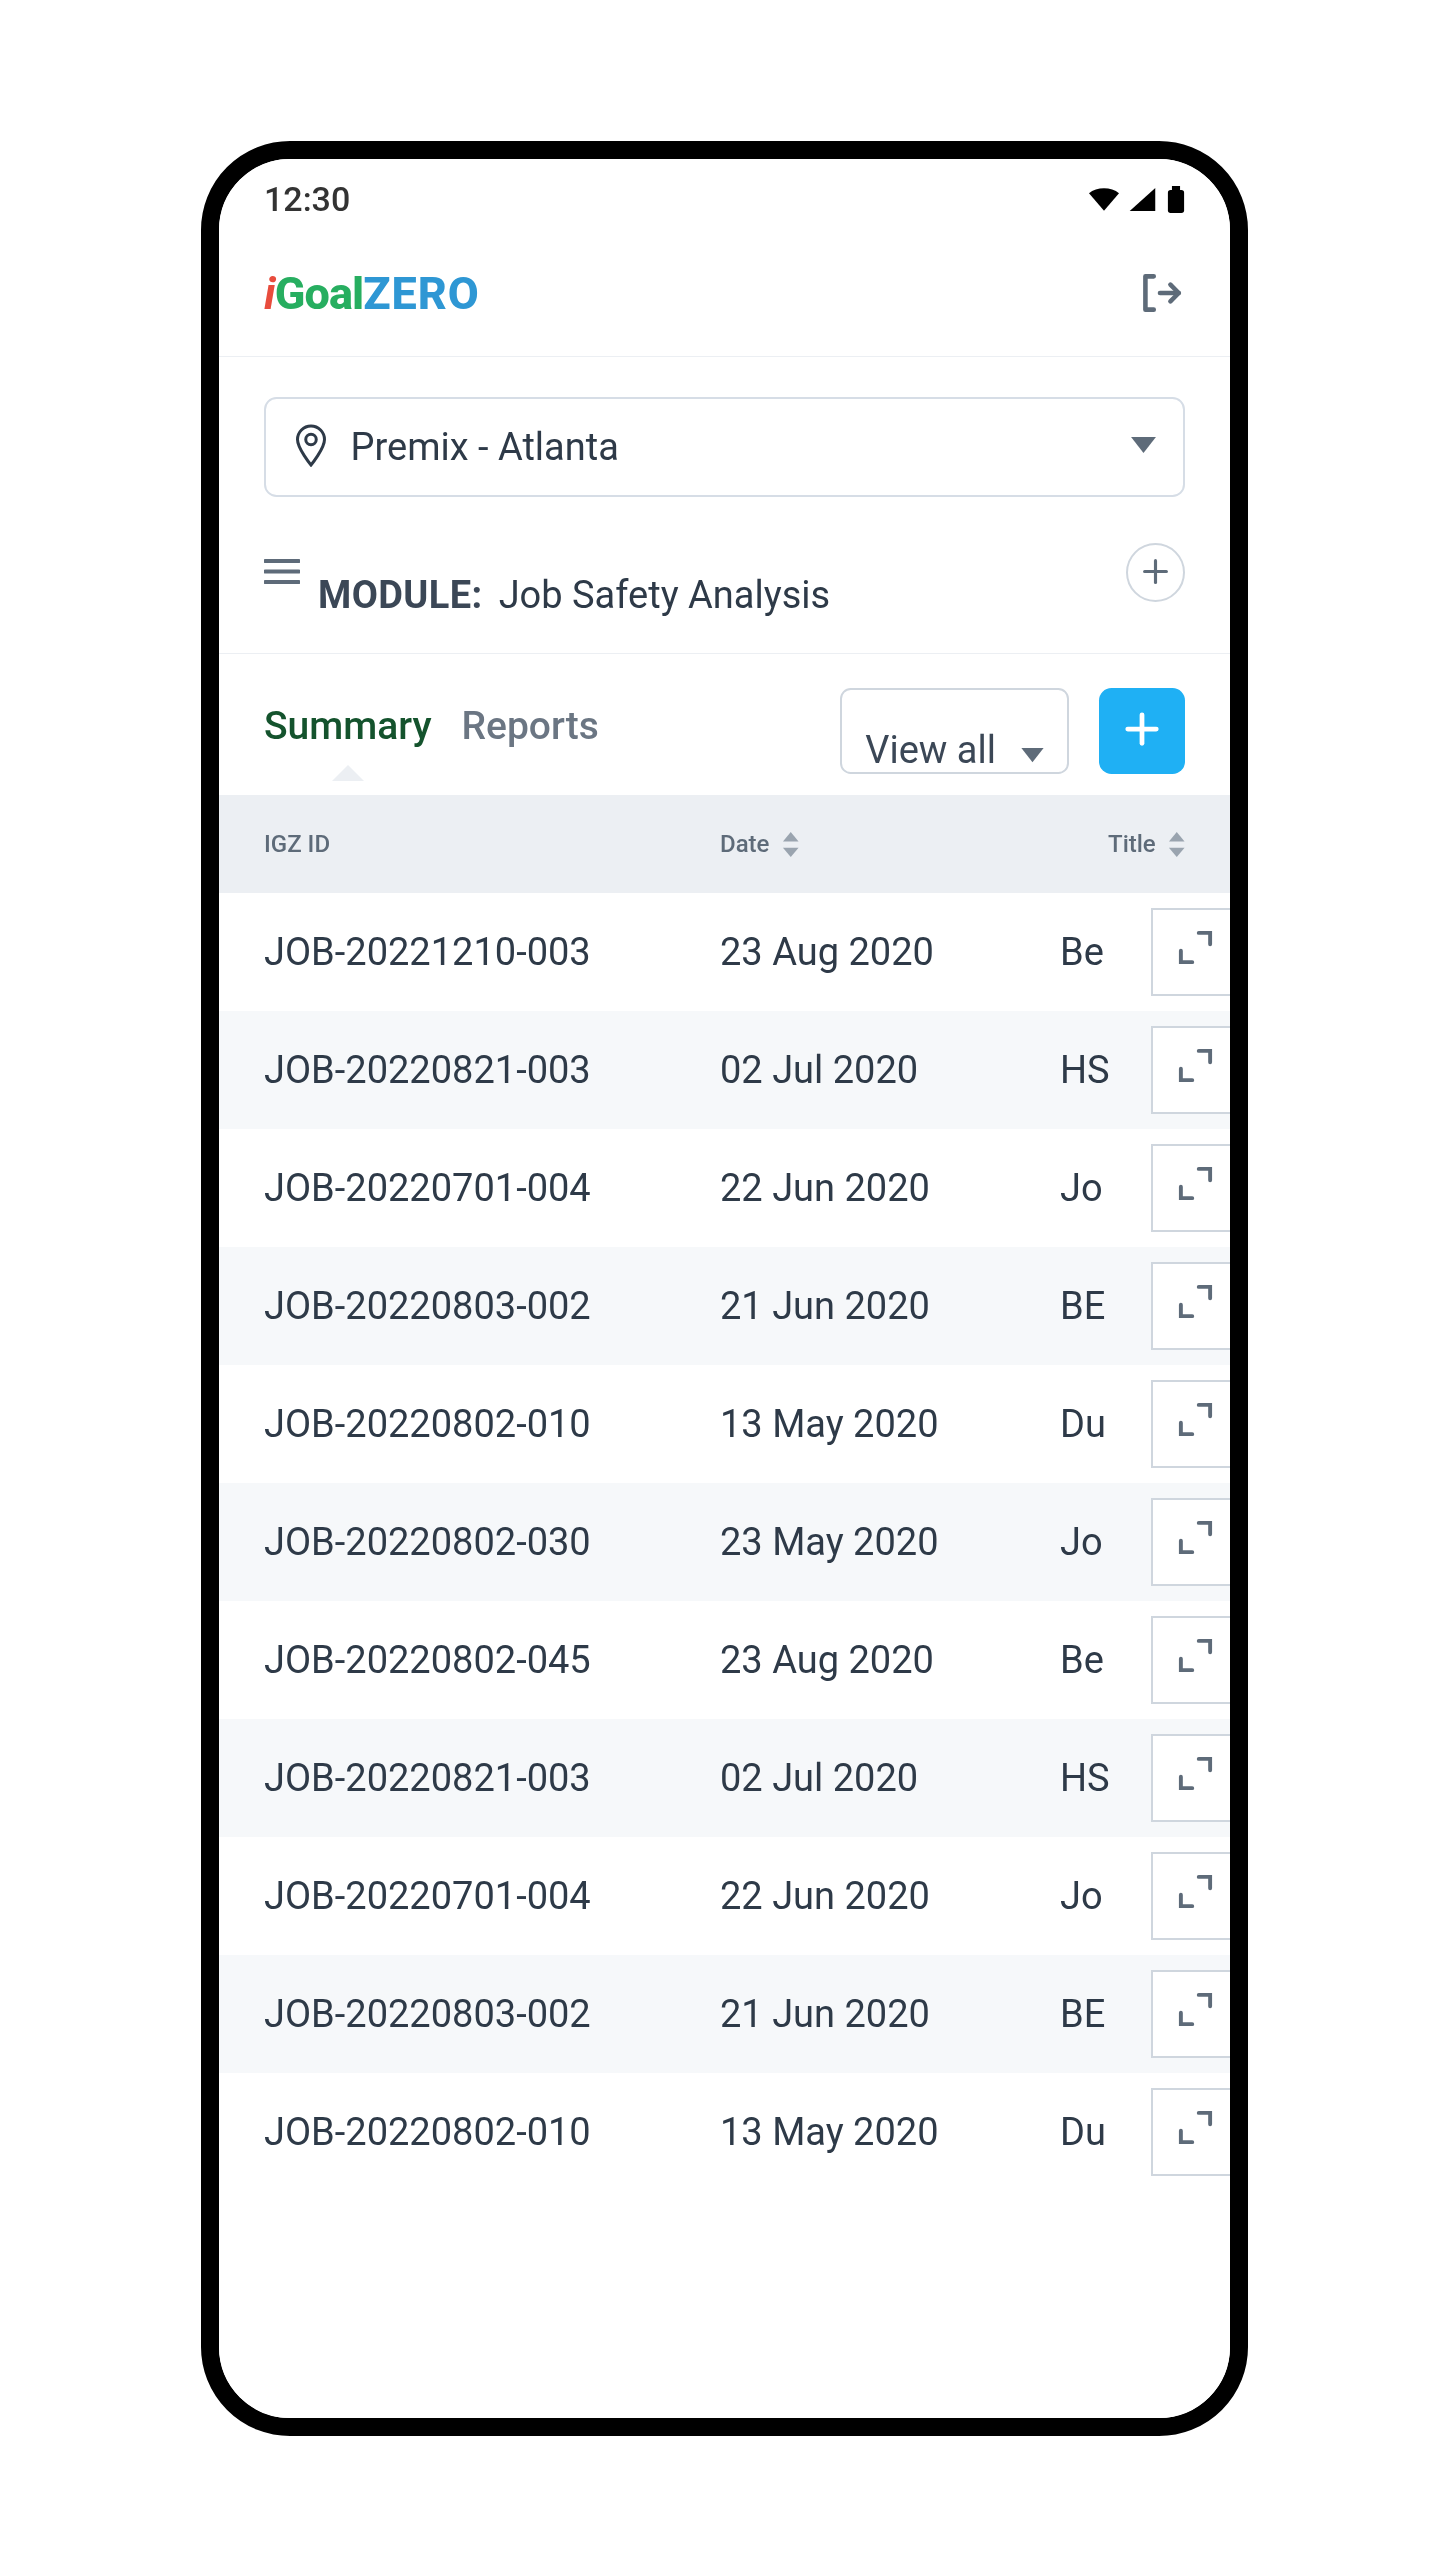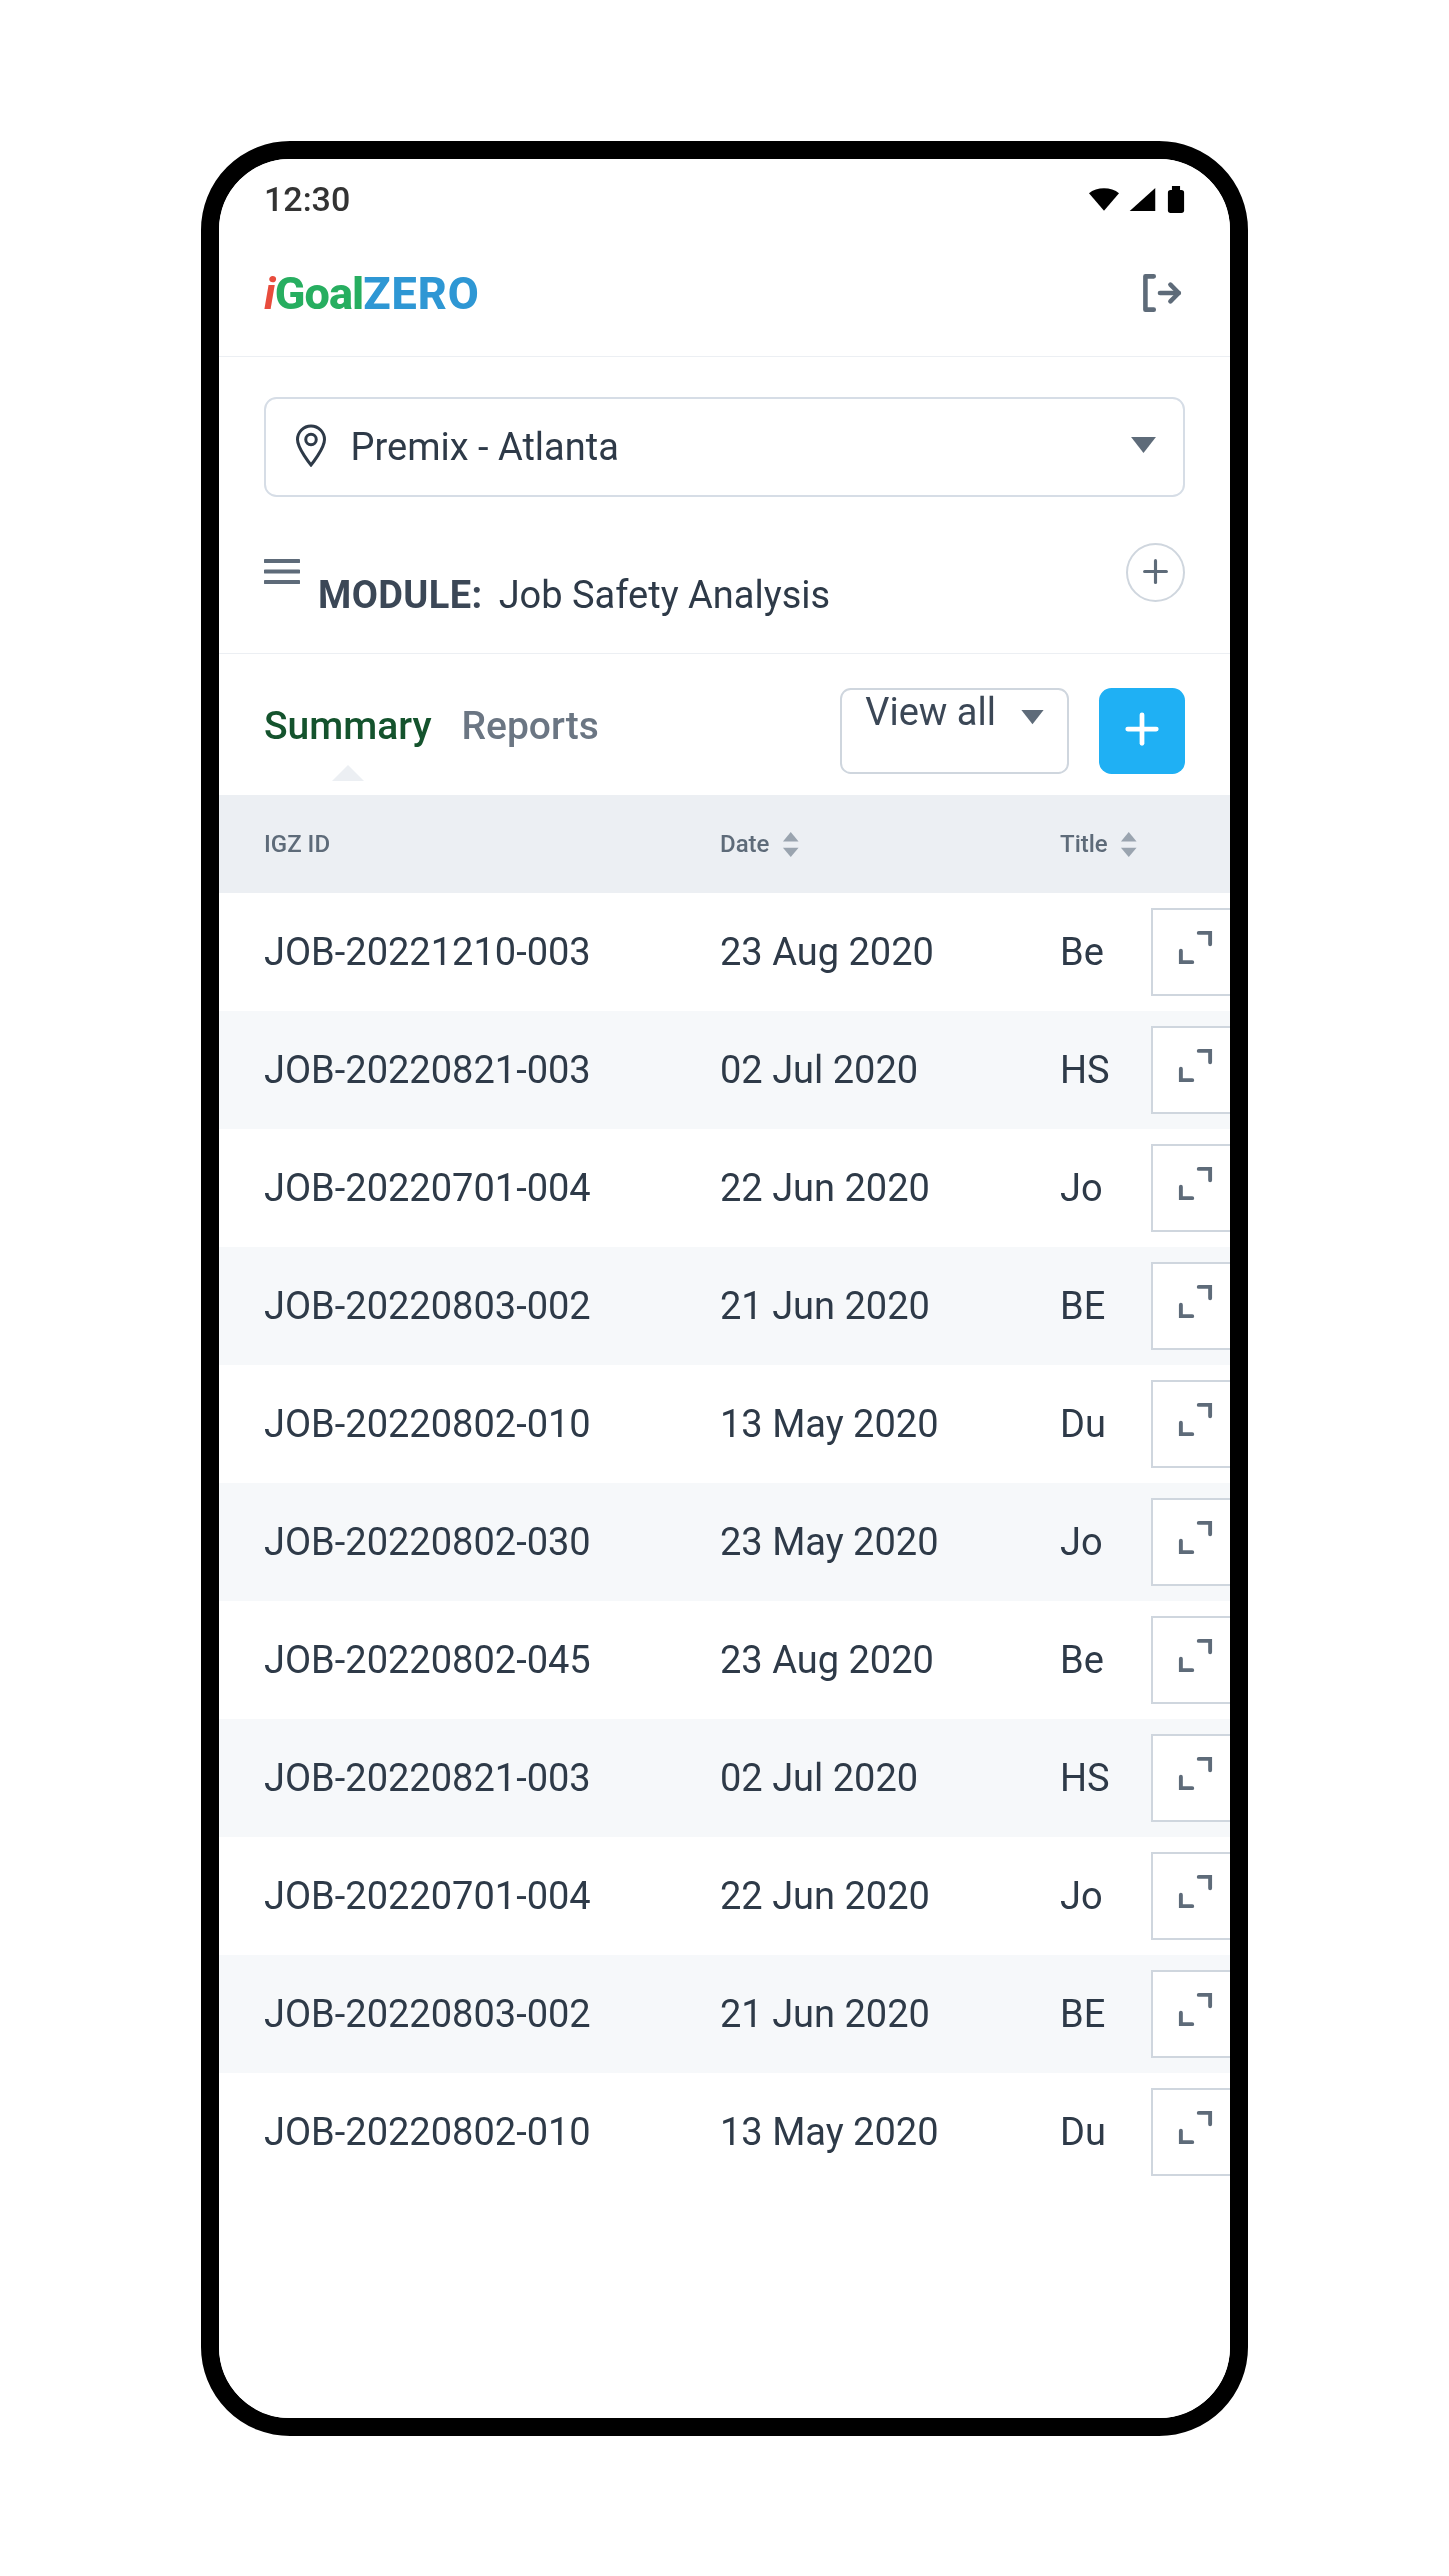--- a/index.html
+++ b/index.html
@@ -147,21 +147,21 @@
     border-right: 16px solid transparent;
     border-bottom: 16px solid #eceff3;
   }
   .spacer { flex: 1; }
   .viewall {
     border: 2.2px solid #cfd6de;
     border-radius: 10.7px;
     height: 86px;
     padding: 0 23px;
     display: flex;
-    align-items: flex-start;
+    align-items: flex-end;
     gap: 25px;
     font-size: 38px;
     color: #3b4756;
     margin-bottom: 21.5px;
   }
   .add-record-btn {
     width: 86px;
     height: 86px;
     border-radius: 12.5px;
     background: #1fb0f4;
@@ -176,21 +176,21 @@
     display: flex;
     align-items: center;
     height: 98px;
     padding: 0 0 0 45px;
     color: #5e6b79;
     font-size: 24px;
     font-weight: 500;
   }
   .col-id { width: 456px; }
   .col-date { width: 340px; display:flex; align-items:center; gap:10.7px;}
-  .col-title { flex: 1; display:flex; align-items:center; gap:10px;}
+  .col-title { flex: 1; display:flex; align-items:center; gap:10px;margin-left:48px;}
   .sort-icon { display:inline-flex; flex-direction:column; line-height:0; }
   
   .table-body { }
   .row {
     display: flex;
     align-items: center;
     height: 118px;
     padding-left: 45px;
     font-size: 38px;
     color: #2e3a48;

